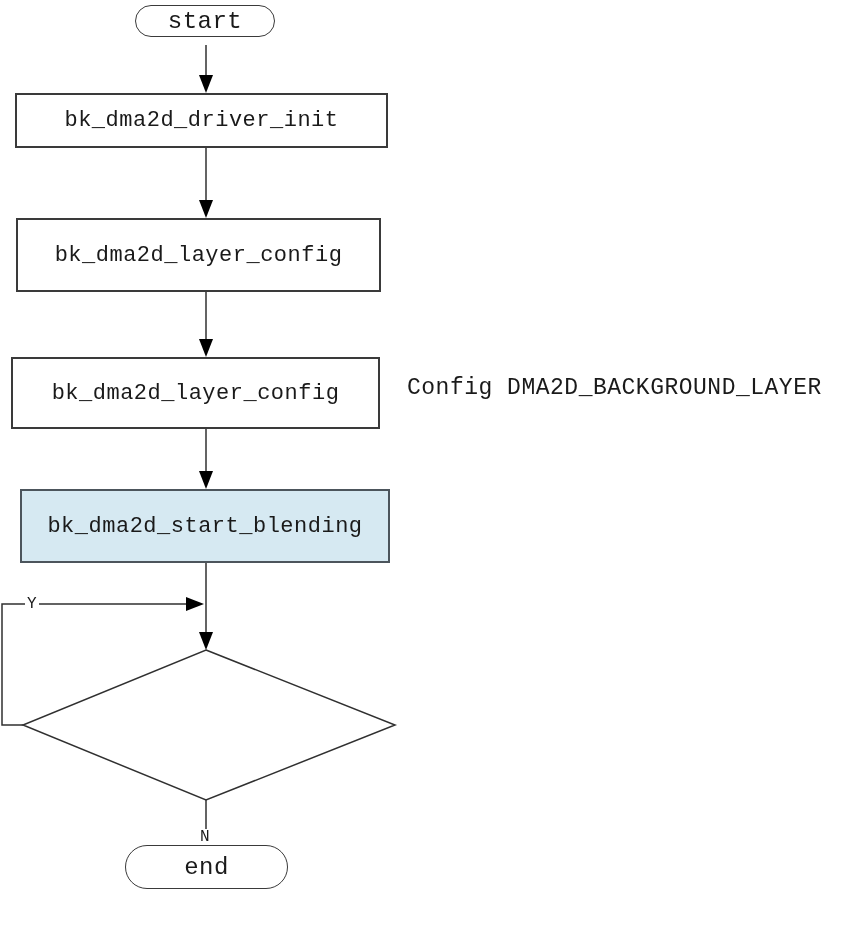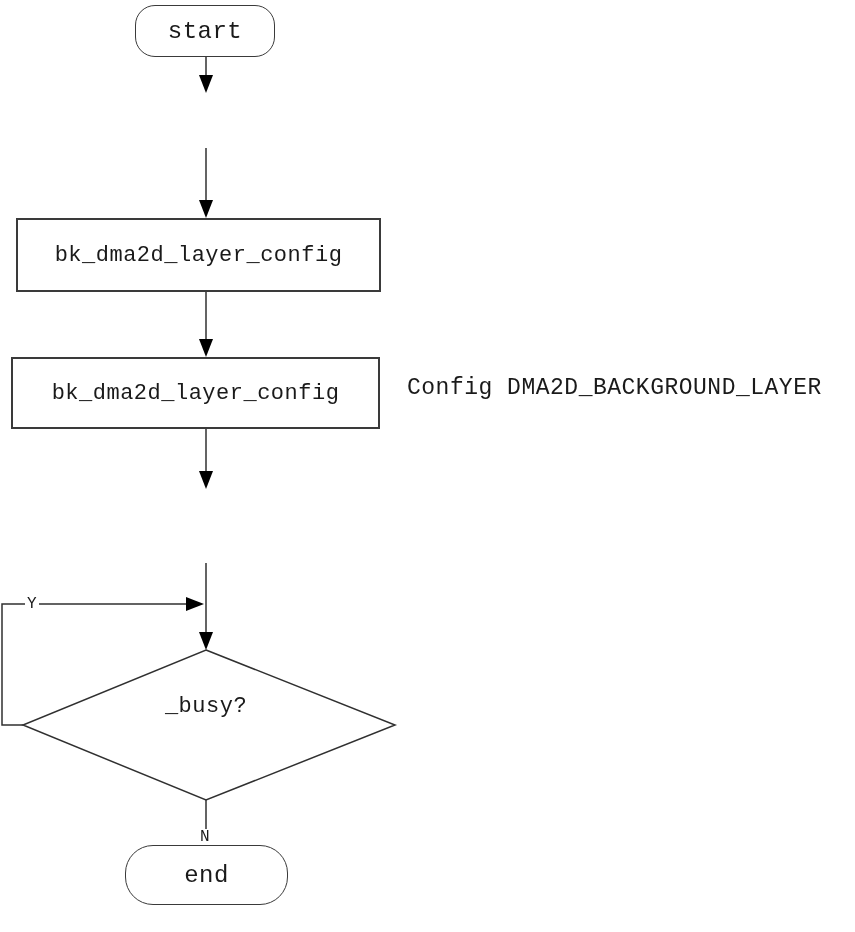--- a/index.html
+++ b/index.html
@@ -91,33 +91,34 @@
 
     <polyline points="23,725 2,725 2,604 186,604" fill="none" stroke="#303030" stroke-width="1.5"></polyline>
     <polygon points="186,597 186,611 204,604" fill="#000000"></polygon>
 
     <line x1="206" y1="800" x2="206" y2="854" stroke="#303030" stroke-width="1.5"></line>
     <polygon points="199,852 213,852 206,870" fill="#000000"></polygon>
 
     <polygon points="206,650 395,725 206,800 23,725" fill="#ffffff" stroke="#303030" stroke-width="1.5"></polygon>
   </svg>
 
-  <div class="node terminal" style="left:135px; top:5px; width:140px; height:52px; border-radius:20px;">start</div>
+  <div class="node terminal" style="left:135px; top:5px; width:140px; height:32px; border-radius:20px;">start</div>
 
+  <div class="node process" style="left:15px; top:93px; width:373px; height:55px;">bk_dma2d_driver_init</div>
 
   <div class="node process" style="left:16px; top:218px; width:365px; height:74px;">bk_dma2d_layer_config</div>
 
   <div class="node process" style="left:11px; top:357px; width:369px; height:72px;">bk_dma2d_layer_config</div>
 
+  <div class="node process highlight" style="left:20px; top:489px; width:370px; height:74px;">bk_dma2d_start_blending</div>
 
   <div class="diamond-label" style="left:56px; top:690px; width:300px;">
-    <div>_busy?</div>
   </div>
 
-  <div class="node terminal" style="left:125px; top:845px; width:163px; height:60px; border-radius:28px;">end</div>
+  <div class="node terminal" style="left:125px; top:845px; width:163px; height:44px; border-radius:28px;">end</div>
 
 
   <div class="annotation" style="left:398px; top:375px;margin-left:9px;">Config DMA2D_BACKGROUND_LAYER</div>
 
   <div class="edge-label" style="left:25px; top:596px;">Y</div>
 
   <div class="edge-label" style="left:198px; top:829px;">N</div>
 
 </div>
 

